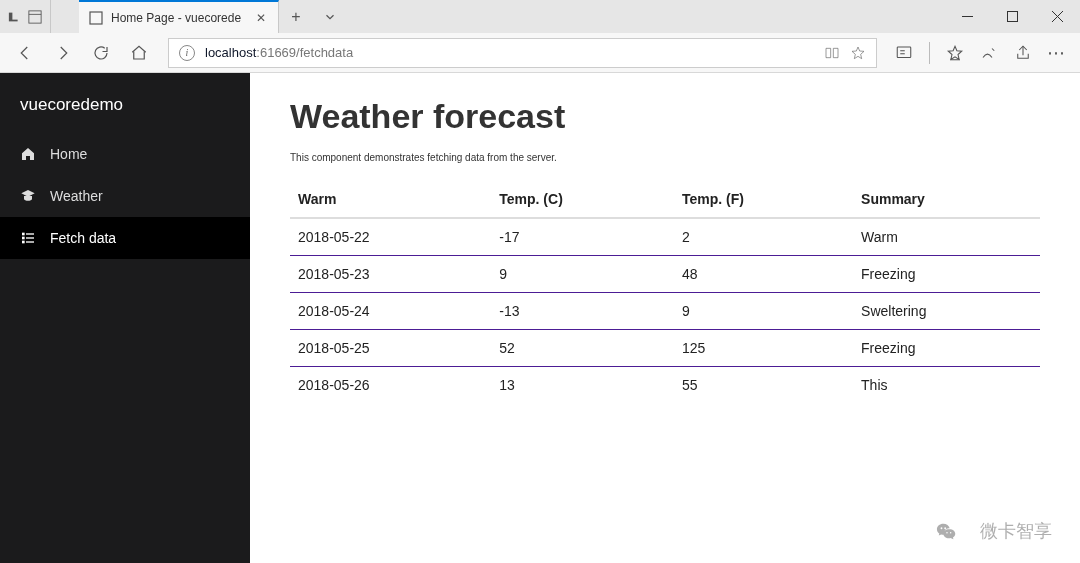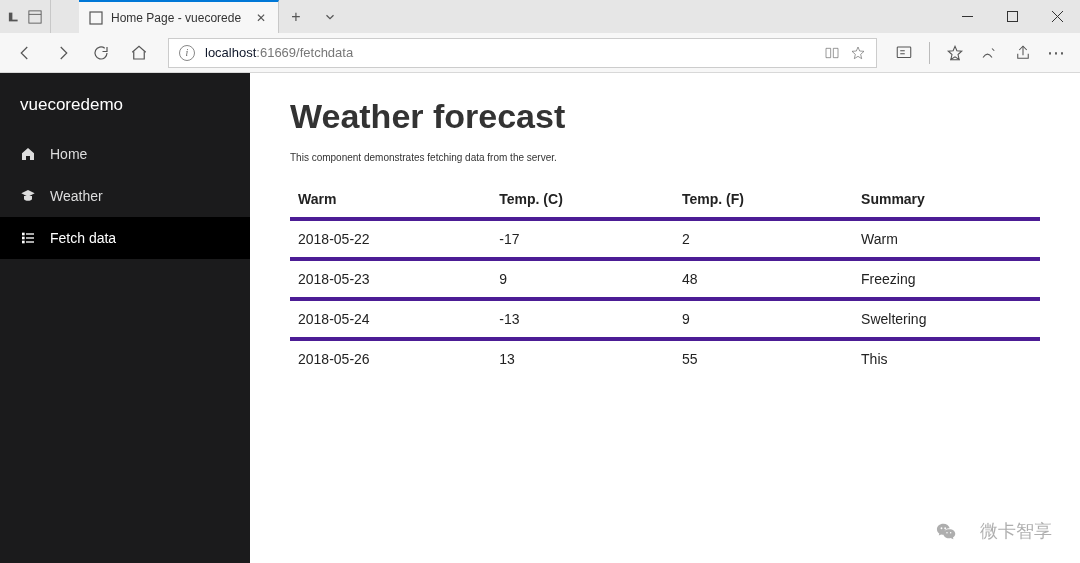--- a/index.html
+++ b/index.html
@@ -44,21 +44,21 @@
   .nav-item { display:flex; align-items:center; gap:14px; padding:13px 20px; font-size:14px; color:#ddd; cursor:pointer;text-align:right;}
   .nav-item.active { background:#000000; color:#fff;}
   .nav-item svg { width:16px;height:16px; fill:none; stroke:currentColor; stroke-width:1.4;}
   .nav-item .solid { fill:currentColor; stroke:none;}
   
   .main { flex:1; padding:24px 40px; overflow:auto;}
   h1 { font-size:34px; font-weight:700; color:#333; margin-bottom:16px;}
   .lead { font-size:10px; color:#333; margin-bottom:18px;}
   table { width:100%; border-collapse:collapse; font-size:14px;}
   th { text-align:left; font-weight:700; padding:10px 8px; border-bottom:2px solid #ddd;}
-  td { padding:10px 8px; border-top:4px solid #4c1d95;}
+  td { padding:10px 8px; border-top:1px solid #4c1d95;}
   
   .watermark { position:absolute; right:28px; bottom:20px; color:rgba(120,120,120,.6); font-size:18px; display:flex; align-items:center; gap:22px; font-family:"Microsoft YaHei",sans-serif;}
   .watermark .wx { width:22px;height:22px; fill:rgba(120,120,120,.6);}
 </style>
 </head>
 <body>
 
 <div class="titlebar">
   <div class="tab-preview">
     <svg viewBox="0 0 16 16">
@@ -228,20 +228,26 @@
             <td>48</td>
             <td>Freezing</td>
           </tr>
           <tr>
             <td>2018-05-24</td>
             <td>-13</td>
             <td>9</td>
             <td>Sweltering</td>
           </tr>
           <tr>
+            <td>2018-05-25</td>
+            <td>52</td>
+            <td>125</td>
+            <td>Freezing</td>
+          </tr>
+          <tr>
             <td>2018-05-26</td>
             <td>13</td>
             <td>55</td>
             <td>This</td>
           </tr>
         </tbody>
     </table>
   </main>
 </div>
 

